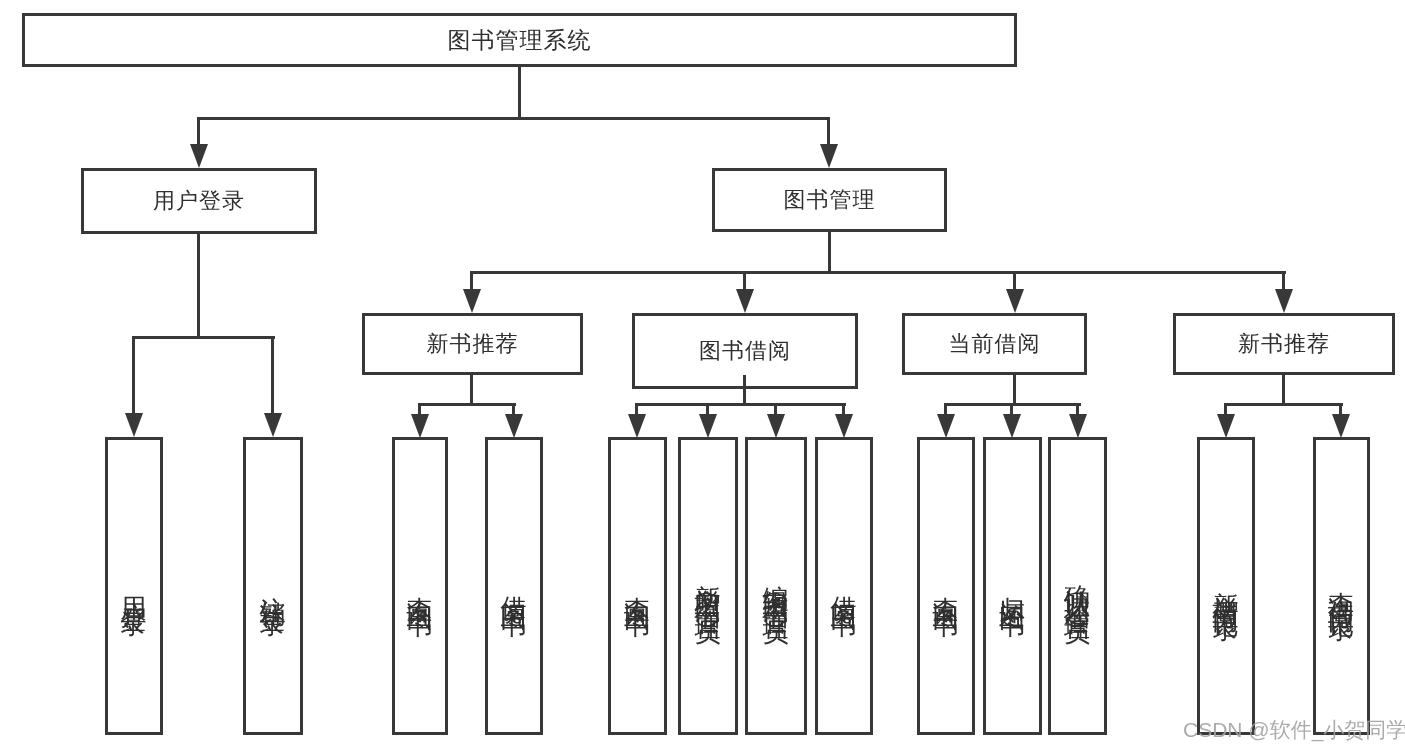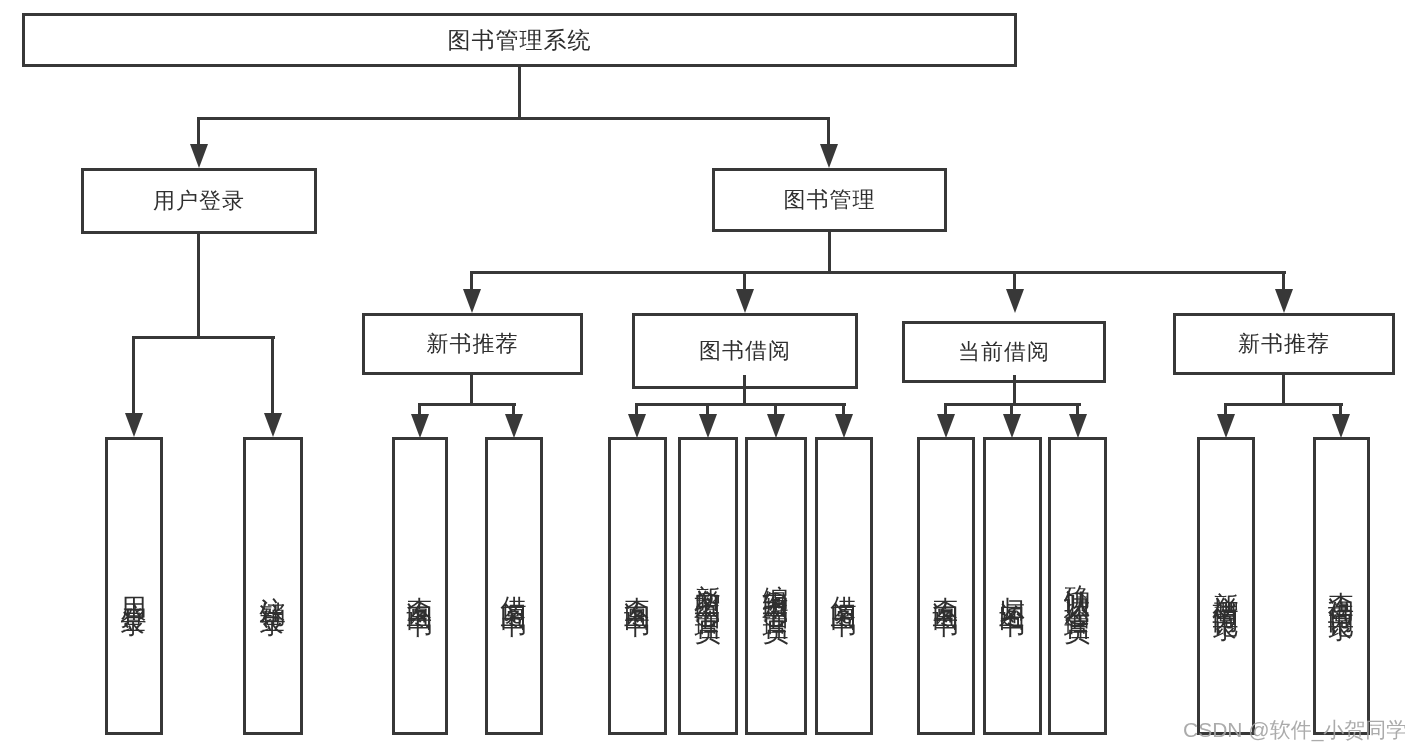--- a/index.html
+++ b/index.html
@@ -69,21 +69,21 @@
   <div class="node" style="left:712px;top:168px;width:235px;height:64px">
     <span class="hlabel">图书管理</span>
   </div>
 
   <div class="node" style="left:362px;top:313px;width:221px;height:62px">
     <span class="hlabel">新书推荐</span>
   </div>
   <div class="node" style="left:632px;top:313px;width:226px;height:76px">
     <span class="hlabel">图书借阅</span>
   </div>
-  <div class="node" style="left:902px;top:321px;width:204px;height:62px">
+  <div class="node" style="left:902px;top:313px;width:185px;height:62px">
     <span class="hlabel">当前借阅</span>
   </div>
   <div class="node" style="left:1173px;top:313px;width:222px;height:62px">
     <span class="hlabel">新书推荐</span>
   </div>
 
   <div class="node" style="left:105px;top:437px;width:58px;height:298px">
     <span class="vtext">用户登录</span>
   </div>
   <div class="node" style="left:243px;top:437px;width:60px;height:298px">

